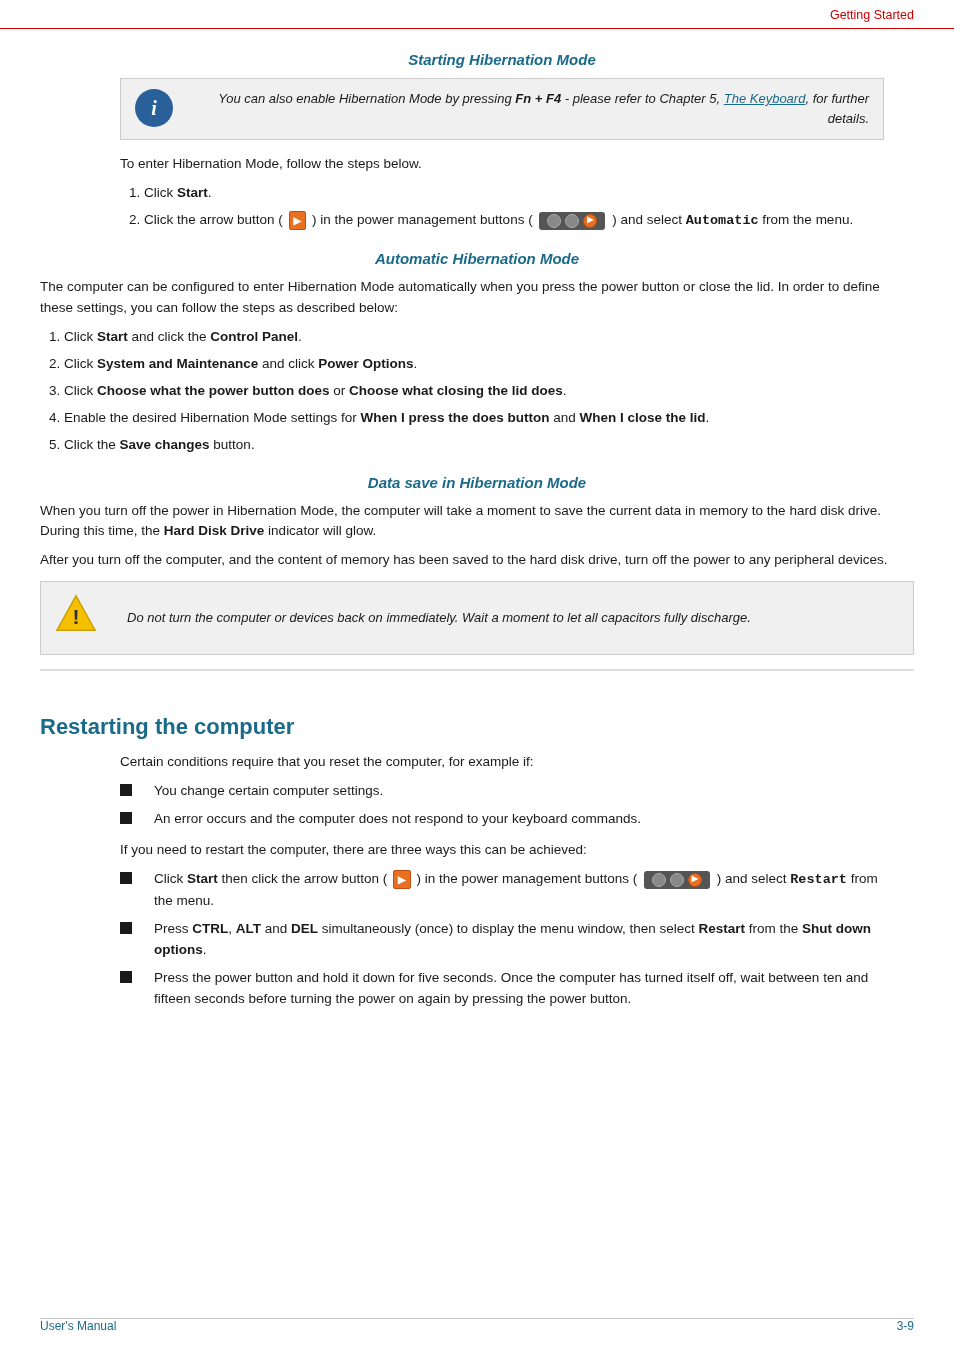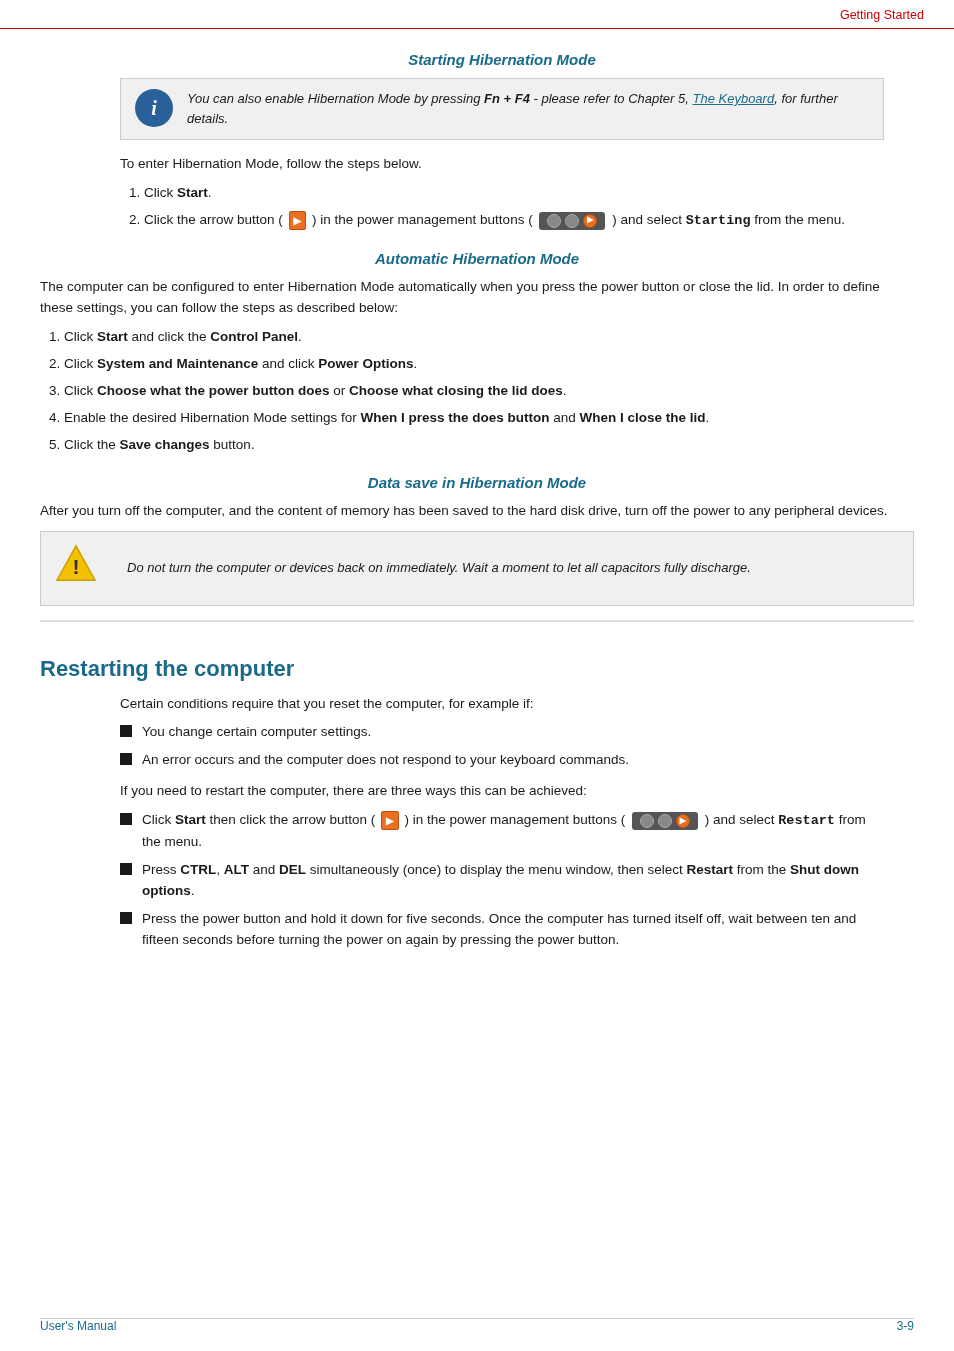--- a/index.html
+++ b/index.html
@@ -14,21 +14,21 @@
     }
 
     .page-container {
       padding: 18px 40px 40px 40px;
     }
 
     
     .page-header {
       display: flex;
       justify-content: flex-end;
-      padding: 8px 30px 6px 40px;
+      padding: 8px 40px 6px 40px;
       border-bottom: 1.5px solid #c00;
       margin-bottom: 0;
       font-size: 12.5px;
       color: #c00;
     }
 
     
     .section-title {
       font-size: 15px;
       font-weight: bold;
@@ -72,20 +72,21 @@
     .bullet-list {
       list-style: none;
       margin-left: 0;
       margin-bottom: 10px;
     }
     .bullet-list li {
       display: flex;
       align-items: flex-start;
       margin-bottom: 7px;
       line-height: 1.55;
+      gap: 12px;
     }
     .bullet-list li .bullet-square {
       display: inline-block;
       width: 12px;
       height: 12px;
       background: #1a1a1a;
       margin-right: 10px;
       margin-top: 3px;
       flex-shrink: 0;
     }
@@ -114,20 +115,21 @@
       font-style: italic;
       flex-shrink: 0;
       margin-right: 14px;
       font-family: Georgia, serif;
     }
     .info-box p {
       font-style: italic;
       font-size: 13px;
       line-height: 1.55;
       margin: 0;
+      text-align: right;
     }
 
     
     .warning-box {
       display: flex;
       align-items: flex-start;
       background: #f0f0f0;
       border: 1px solid #ccc;
       padding: 10px 14px;
       margin-bottom: 14px;
@@ -216,21 +218,21 @@
       font-family: 'Courier New', Courier, monospace;
       font-weight: bold;
     }
 
     .section-divider {
       margin: 18px 0 14px 0;
     }
 
     .restarting-section {
       border-top: 2px solid #ddd;
-      padding-top: 10px;
+      padding-top: 19px;
       margin-top: 10px;
     }
   </style>
 </head>
 <body>
 
 <div class="page-header">
   <span>Getting Started</span>
 </div>
 
@@ -255,21 +257,21 @@
       <li>
         Click the arrow button (
         <span class="arrow-btn-inline">▶</span>
         ) in the power management buttons
         (
         <span class="power-buttons">
           <span class="power-btn"></span>
           <span class="power-btn"></span>
           <span class="power-btn arrow">▶</span>
         </span>
-        ) and select <b><code>Starting</code></b> from the menu.
+        ) and select <b><code>Automatic</code></b> from the menu.
       </li>
     </ol>
   </div>
 
   <div class="content-block section-divider">
     <div class="section-title">
       <em>Automatic Hibernation Mode</em>
     </div>
     <p>The computer can be configured to enter Hibernation Mode automatically when you press the power button or close the lid. In order to define these settings, you can follow the steps as described below:</p>
     <ol>
@@ -278,20 +280,21 @@
       <li>Click <b>Choose what the power button does</b> or <b>Choose what closing the lid does</b>.</li>
       <li>Enable the desired Hibernation Mode settings for <b>When I press the does button</b> and <b>When I close the lid</b>.</li>
       <li>Click the <b>Save changes</b> button.</li>
     </ol>
   </div>
 
   <div class="content-block section-divider">
     <div class="section-title">
       <em>Data save in Hibernation Mode</em>
     </div>
+    <p>When you turn off the power in Hibernation Mode, the computer will take a moment to save the current data in memory to the hard disk drive. During this time, the <b>Hard Disk Drive</b> indicator will glow.</p>
     <p>After you turn off the computer, and the content of memory has been saved to the hard disk drive, turn off the power to any peripheral devices.</p>
 
     <div class="warning-box">
 
       <svg class="warning-icon" viewBox="0 0 44 44" xmlns="http://www.w3.org/2000/svg">
         <polygon points="22,4 42,40 2,40" fill="#f5c000" stroke="#c8a000" stroke-width="1.5"></polygon>
         <text x="22" y="34" text-anchor="middle" font-size="22" font-weight="bold" fill="#333" font-family="Arial">!</text>
       </svg>
       <p><em>Do not turn the computer or devices back on immediately. Wait a moment to let all capacitors fully discharge.</em></p>
     </div>

